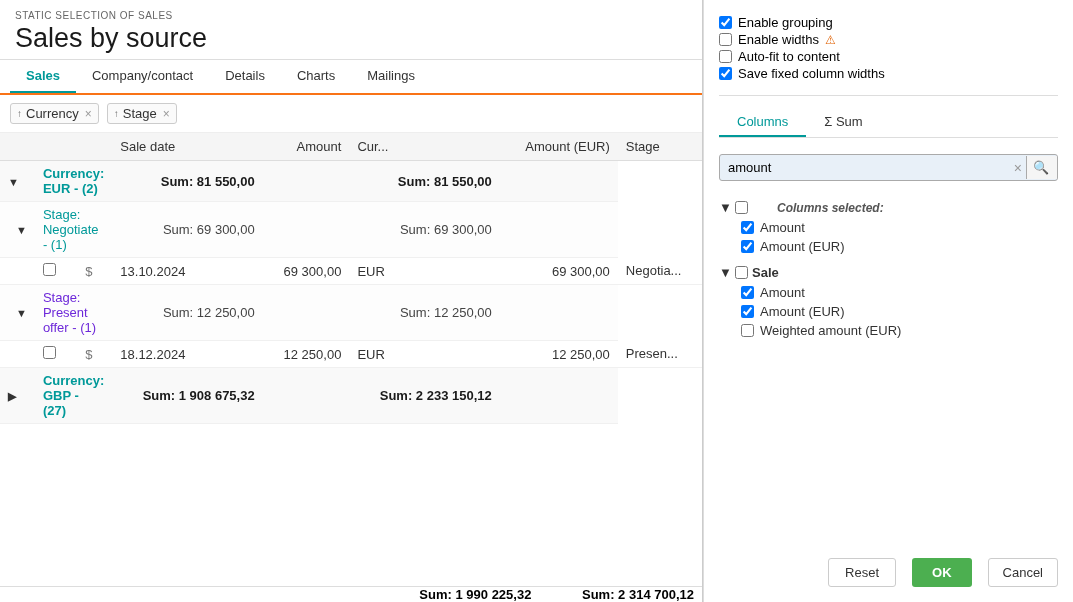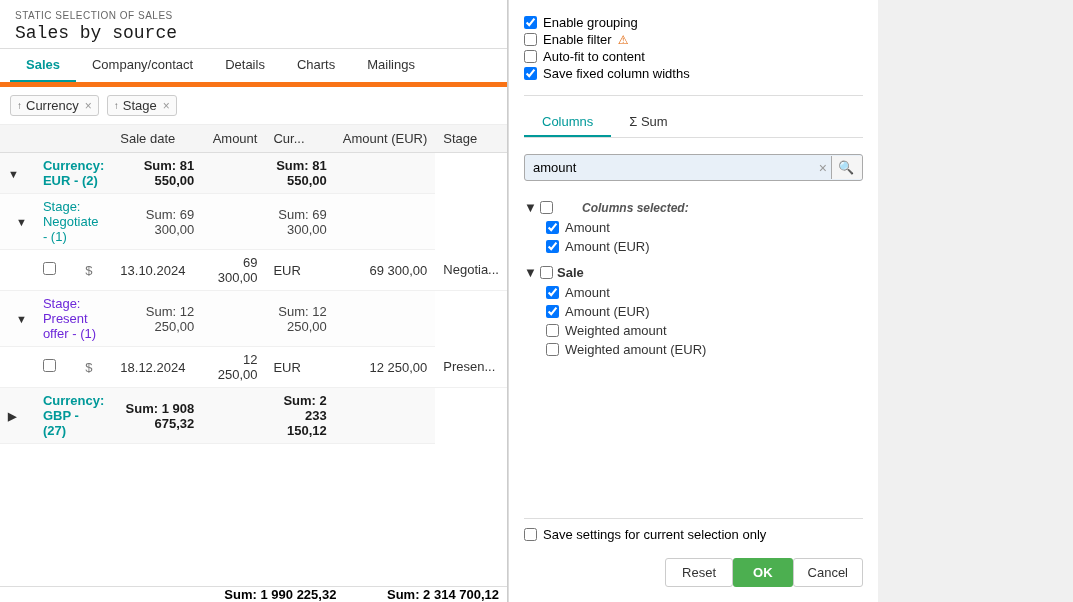--- a/index.html
+++ b/index.html
@@ -1,25 +1,25 @@
 <!DOCTYPE html>
 <html><head>
   <meta charset="utf-8">
   <style>
     * { box-sizing: border-box; margin: 0; padding: 0; font-family: Arial, sans-serif; font-size: 13px; }
     body { background: #f0f0f0; width: 1073px; height: 602px; overflow: hidden; }
-    .main-container { display: flex; width: 878px; height: 602px; background: #fff; }
+    .main-container { display: flex; width: 1073px; height: 602px; background: #fff; }
     .left-panel { flex: 1; display: flex; flex-direction: column; border-right: 1px solid #ccc; min-width: 0; }
     .header { padding: 10px 15px 5px 15px; border-bottom: 1px solid #ddd; }
     .static-label { font-size: 10px; color: #666; text-transform: uppercase; letter-spacing: 0.5px; }
-    .page-title { font-size: 18px; color: #1a1a1a; font-weight: normal; margin-top: 2px; font-family: Liberation Mono, monospace; }
+    .page-title { font-size: 27px; color: #1a1a1a; font-weight: normal; margin-top: 2px; }
     .top-right-icons { position: absolute; top: 10px; right: 10px; display: flex; gap: 5px; }
     .icon-btn { width: 34px; height: 34px; border-radius: 50%; border: 2px solid #009999; background: #fff; cursor: pointer; display: flex; align-items: center; justify-content: center; color: #009999; font-size: 16px; font-weight: bold; }
     .icon-btn.star { border-color: #aaa; color: #aaa; }
-    .tabs { display: flex; border-bottom: 5px solid #f97316; padding: 0 10px; }
+    .tabs { display: flex; border-bottom: 2px solid #f97316; padding: 0 10px; }
     .tab { padding: 8px 16px; cursor: pointer; color: #333; border-bottom: 2px solid transparent; }
     .tab.active { color: #009999; border-bottom: 2px solid #009999; font-weight: bold; }
     .filters { display: flex; align-items: center; gap: 8px; padding: 8px 10px; border-bottom: 1px solid #eee; }
     .filter-badge { display: flex; align-items: center; gap: 4px; border: 1px solid #ccc; border-radius: 3px; padding: 2px 6px; background: #fafafa; color: #333; font-size: 12px; }
     .filter-badge .arrow { color: #666; font-size: 10px; }
     .filter-close { cursor: pointer; color: #999; font-size: 12px; margin-left: 2px; }
     .table-container { flex: 1; overflow: auto; }
     table { width: 100%; border-collapse: collapse; }
     thead th { background: #f5f5f5; border-bottom: 1px solid #ddd; padding: 6px 8px; text-align: left; color: #333; font-weight: normal; white-space: nowrap; }
     tbody td { padding: 5px 8px; border-bottom: 1px solid #f0f0f0; color: #333; }
@@ -46,21 +46,21 @@
     .search-box { display: flex; align-items: center; border: 1px solid #aaa; border-radius: 3px; background: #e8f0f8; overflow: hidden; margin-bottom: 8px; }
     .search-box input { flex: 1; border: none; background: transparent; padding: 5px 8px; font-size: 13px; outline: none; }
     .search-clear { cursor: pointer; color: #999; padding: 0 4px; font-size: 14px; }
     .search-submit { background: #f5f5f5; border-left: 1px solid #aaa; padding: 4px 7px; cursor: pointer; color: #555; }
     .columns-list { flex: 1; overflow-y: auto; }
     .col-group { margin-bottom: 6px; }
     .col-group-header { display: flex; align-items: center; gap: 4px; padding: 3px 0; font-weight: bold; color: #333; }
     .col-item { display: flex; align-items: center; gap: 6px; padding: 2px 0 2px 22px; color: #333; }
     .col-item input[type=checkbox] { cursor: pointer; }
     .save-settings-row { display: flex; align-items: center; gap: 6px; padding: 8px 0 0 0; border-top: 1px solid #ddd; }
-    .panel-btns { display: flex; gap: 0; justify-content: flex-end; padding-top: 8px; }
+    .panel-btns { display: flex; gap: 16px; justify-content: flex-end; padding-top: 8px; }
     .btn-reset { padding: 6px 16px; border: 1px solid #ccc; background: #fff; cursor: pointer; border-radius: 3px; color: #333; }
     .btn-ok { padding: 6px 20px; border: none; background: #4caf50; cursor: pointer; border-radius: 3px; color: #fff; font-weight: bold; }
     .btn-cancel { padding: 6px 14px; border: 1px solid #ccc; background: #fff; cursor: pointer; border-radius: 3px; color: #333; }
     .col-group-label { font-size: 13px; }
     .col-selected-label { color: #555; font-size: 12px; font-style: italic; padding-left: 4px; margin-left: 21px; }
     .group-down-arrow { display: inline-block; width: 12px; color: #333; }
   </style>
 </head>
 <body>
 
@@ -188,21 +188,21 @@
 
   <div class="right-panel">
 
     <div>
       <div class="checkbox-row">
         <input type="checkbox" checked="" style="">
         <label>Enable grouping</label>
       </div>
       <div class="checkbox-row">
         <input type="checkbox" style="">
-        <label>Enable filter</label>
+        <label>Enable widths</label>
         <span class="warning-icon">⚠</span>
       </div>
       <div class="checkbox-row">
         <input type="checkbox" style="">
         <label>Auto-fit to content</label>
       </div>
       <div class="checkbox-row">
         <input type="checkbox" checked="" style="">
         <label>Save fixed column widths</label>
       </div>
@@ -248,33 +248,25 @@
         <div class="col-item">
           <input type="checkbox" checked="" style="">
           <span>Amount</span>
         </div>
         <div class="col-item">
           <input type="checkbox" checked="" style="">
           <span>Amount (EUR)</span>
         </div>
         <div class="col-item">
           <input type="checkbox" style="">
-          <span>Weighted amount</span>
-        </div>
-        <div class="col-item">
-          <input type="checkbox" style="">
           <span>Weighted amount (EUR)</span>
         </div>
       </div>
     </div>
 
-    <div class="save-settings-row">
-      <input type="checkbox" style="">
-      <label>Save settings for current selection only</label>
-    </div>
 
     <div class="panel-btns">
       <button class="btn-reset">Reset</button>
       <button class="btn-ok">OK</button>
       <button class="btn-cancel">Cancel</button>
     </div>
   </div>
 </div>
 
 </body></html>

